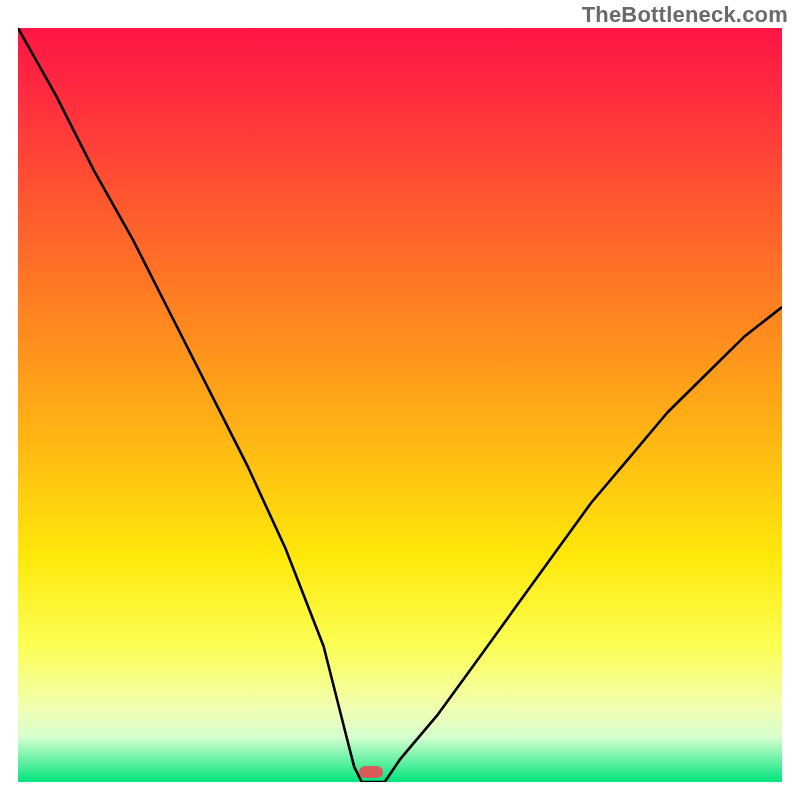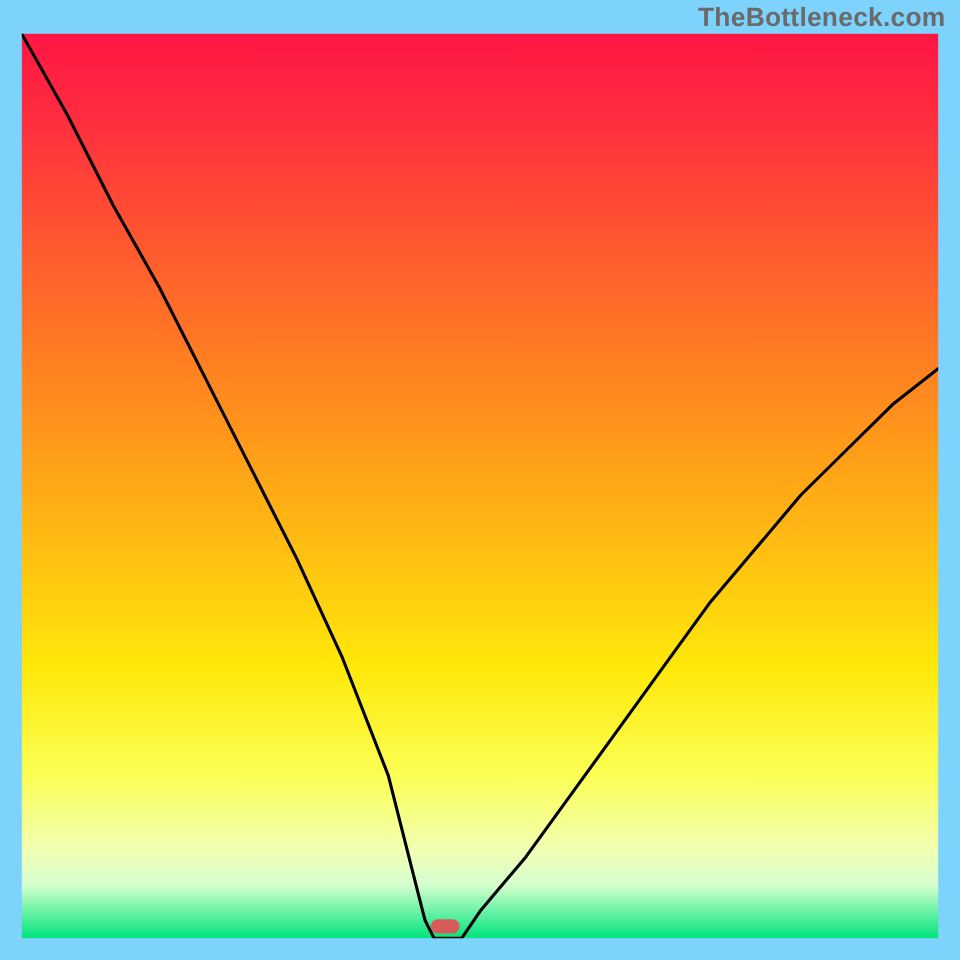--- a/index.html
+++ b/index.html
@@ -7,21 +7,21 @@
     padding: 0;
     width: 800px;
     height: 800px;
     background: #000;
     overflow: hidden;
   }
   .frame {
     position: relative;
     width: 800px;
     height: 800px;
-    background: #7dd3fc;
+    background: #ffffff;
   }
   .watermark {
     position: absolute;
     top: 2px;
     right: 12px;
     font-family: Arial, Helvetica, sans-serif;
     font-size: 22px;
     font-weight: 600;
     color: #6a6a6a;
     letter-spacing: 0.2px;

